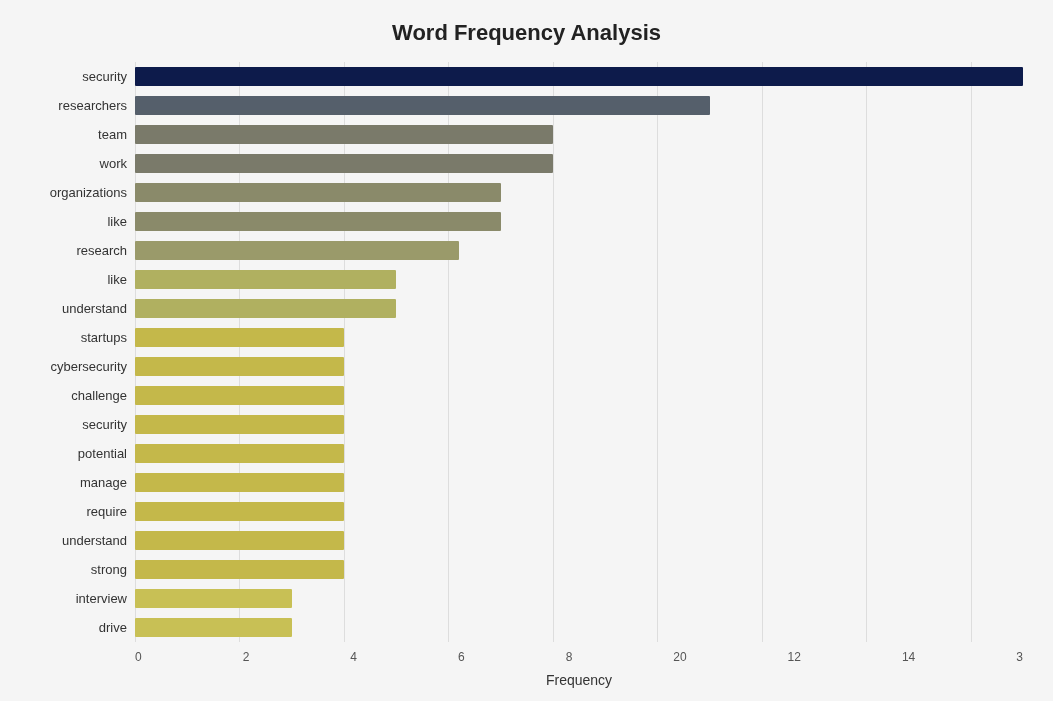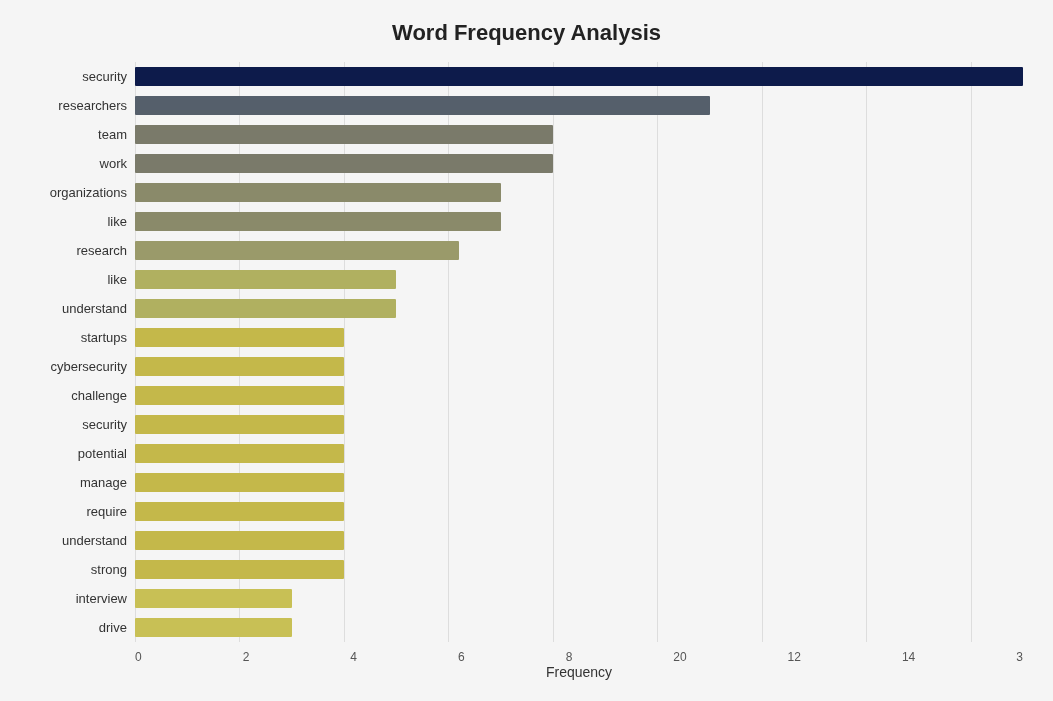--- a/index.html
+++ b/index.html
@@ -102,21 +102,21 @@
     }
     .x-tick {
       font-size: 12px;
       color: #555;
       text-align: center;
     }
     .x-label {
       text-align: center;
       font-size: 14px;
       color: #333;
-      margin-top: 0;
+      margin-top: 8px;
       margin-left: 105px;
     }
   </style>
 </head>
 <body>
 
 <div class="chart-container">
   <div class="chart-title">Word Frequency Analysis</div>
   <div class="chart-area">
     <div class="y-labels" id="y-labels">

